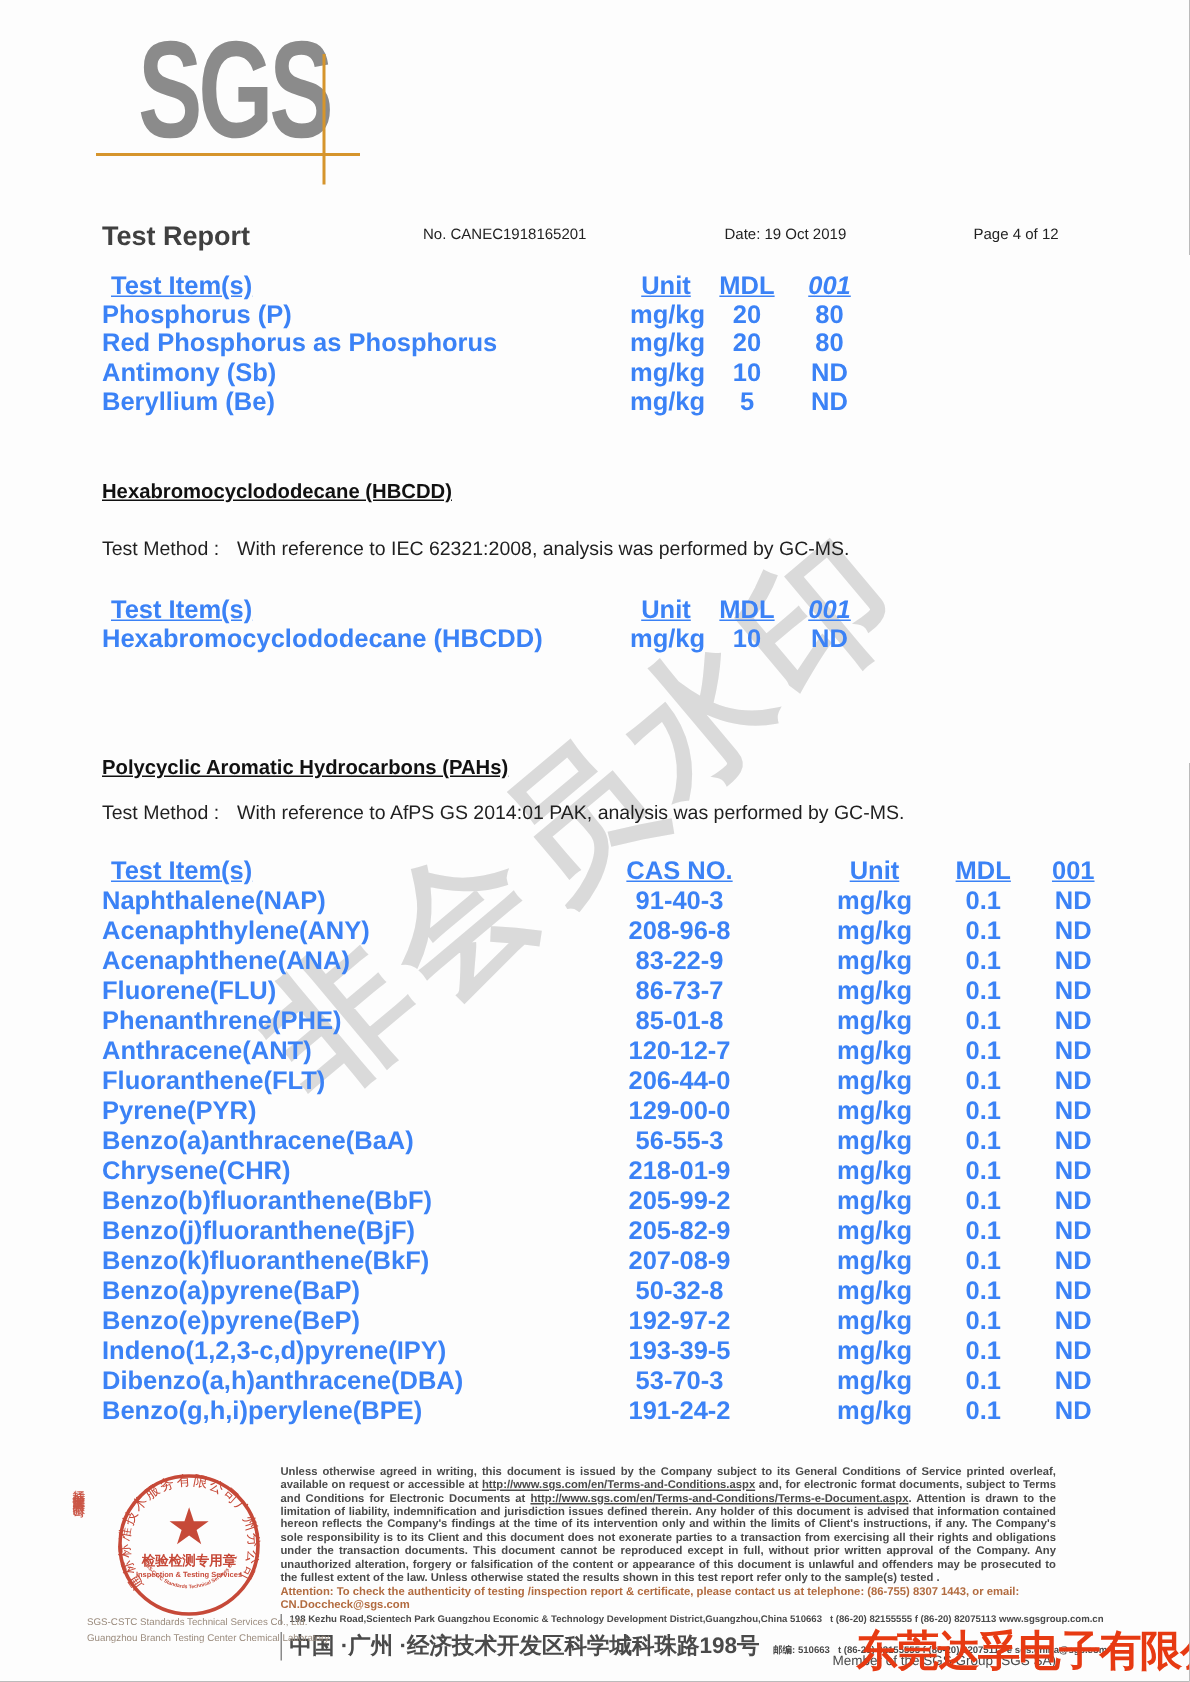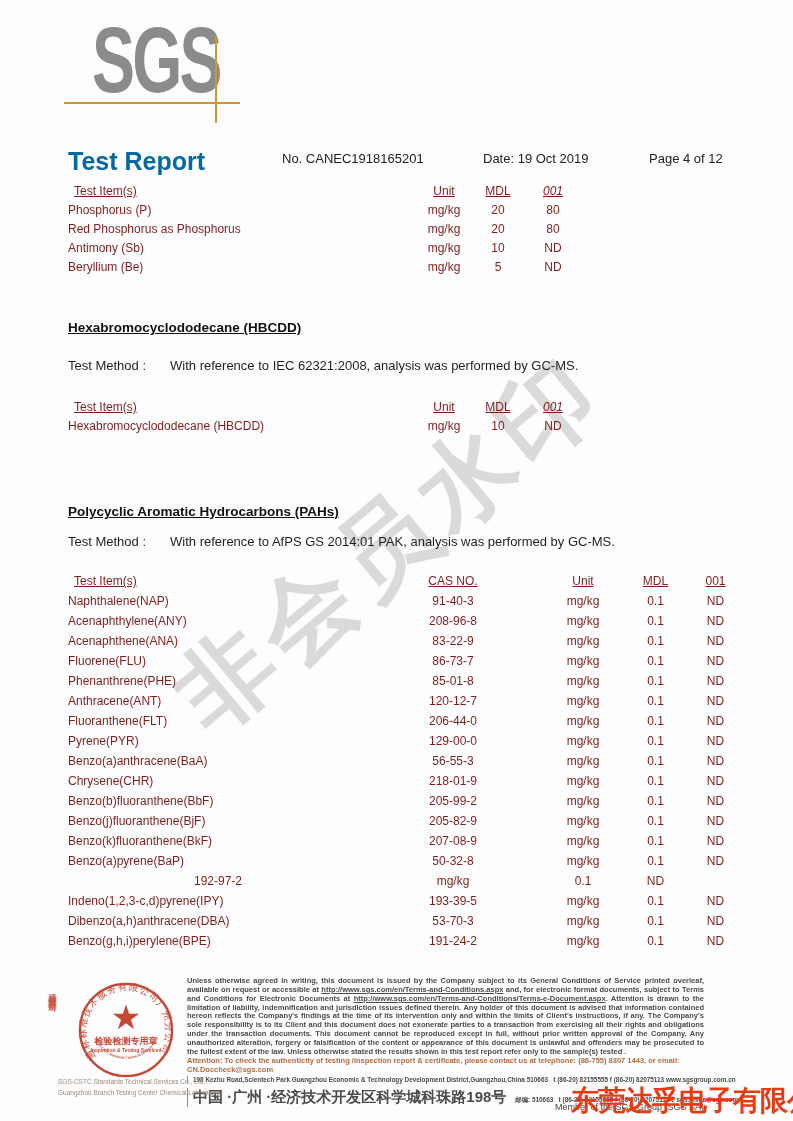--- a/index.html
+++ b/index.html
@@ -12,30 +12,30 @@
   .abs { position:absolute; }
   .z1 { z-index:1; }
 
   
   .logo-text {
     color:#8b8b8b; font-weight:bold; font-size:92px; line-height:.92;
     letter-spacing:-4px; transform:scaleX(.70); transform-origin:left top;
   }
   .hline, .vline { background:#d6952c; }
 
-  .report-title { font-size:25px; font-weight:bold; color:#0369a1; }
-  .title-meta { font-size:13px; color:#222; }
+  .report-title { font-size:18px; font-weight:bold; color:#404040; }
+  .title-meta { font-size:10px; color:#222; }
 
   
   .sec-heading { font-size:13.5px; font-weight:bold; text-decoration:underline; color:#111; }
   .method { font-size:13px; }
-  .method .lbl { margin-right:24px; }
-
-  
-  .tbl { font-size:12px; color:#7f1d1d; }
+  .method .lbl { margin-right:12px; }
+
+  
+  .tbl { font-size:17px; color:#3b82f6;font-weight:bold; }
   .trow { display:grid; align-items:center; }
   .t12 .trow { grid-template-columns:352px 48px 60px 50px; height:19.2px; }
   .t3  .trow { grid-template-columns:300px 170px 90px 55px 65px; height:20px; }
   .cc { text-align:center; }
   .hd { text-decoration:underline; }
   .it { font-style:italic; }
   .hdr-pad { padding-left:6px; }
 
   
   .watermark {
@@ -276,20 +276,21 @@
 
         <div class="trow">
           <span>Benzo(a)pyrene(BaP)</span>
           <span class="cc">50-32-8</span>
           <span class="cc">mg/kg</span>
           <span class="cc">0.1</span>
           <span class="cc">ND</span>
         </div>
 
         <div class="trow">
+          <span>Benzo(e)pyrene(BeP)</span>
           <span class="cc">192-97-2</span>
           <span class="cc">mg/kg</span>
           <span class="cc">0.1</span>
           <span class="cc">ND</span>
         </div>
 
         <div class="trow">
           <span>Indeno(1,2,3-c,d)pyrene(IPY)</span>
           <span class="cc">193-39-5</span>
           <span class="cc">mg/kg</span>

